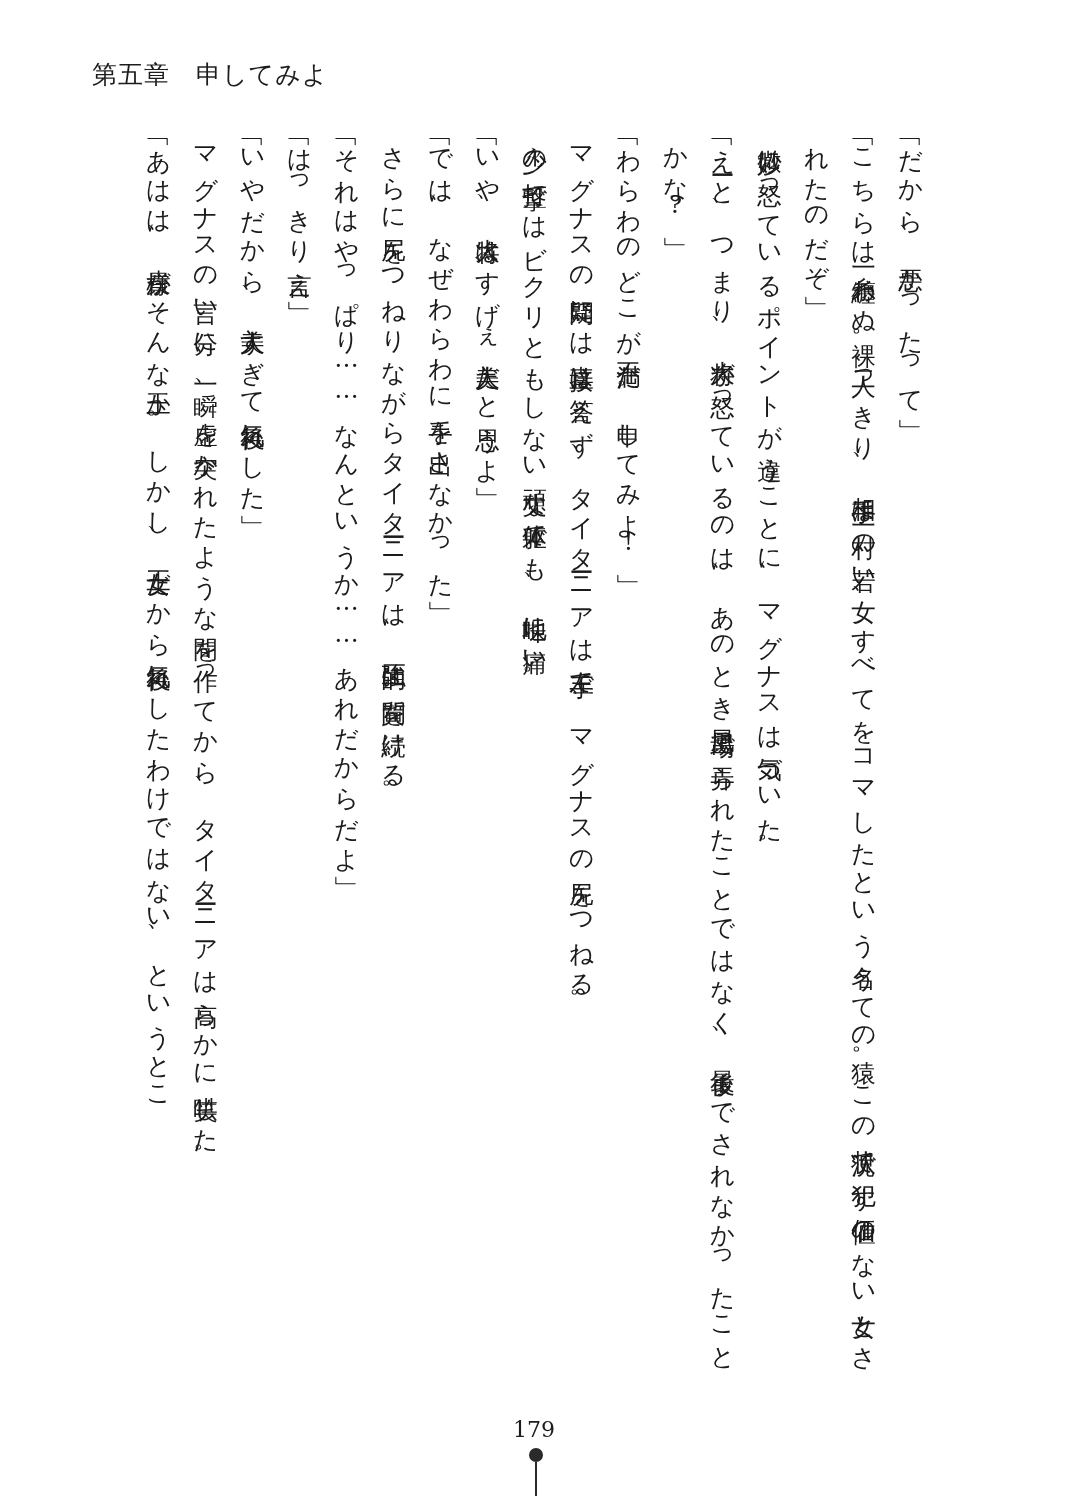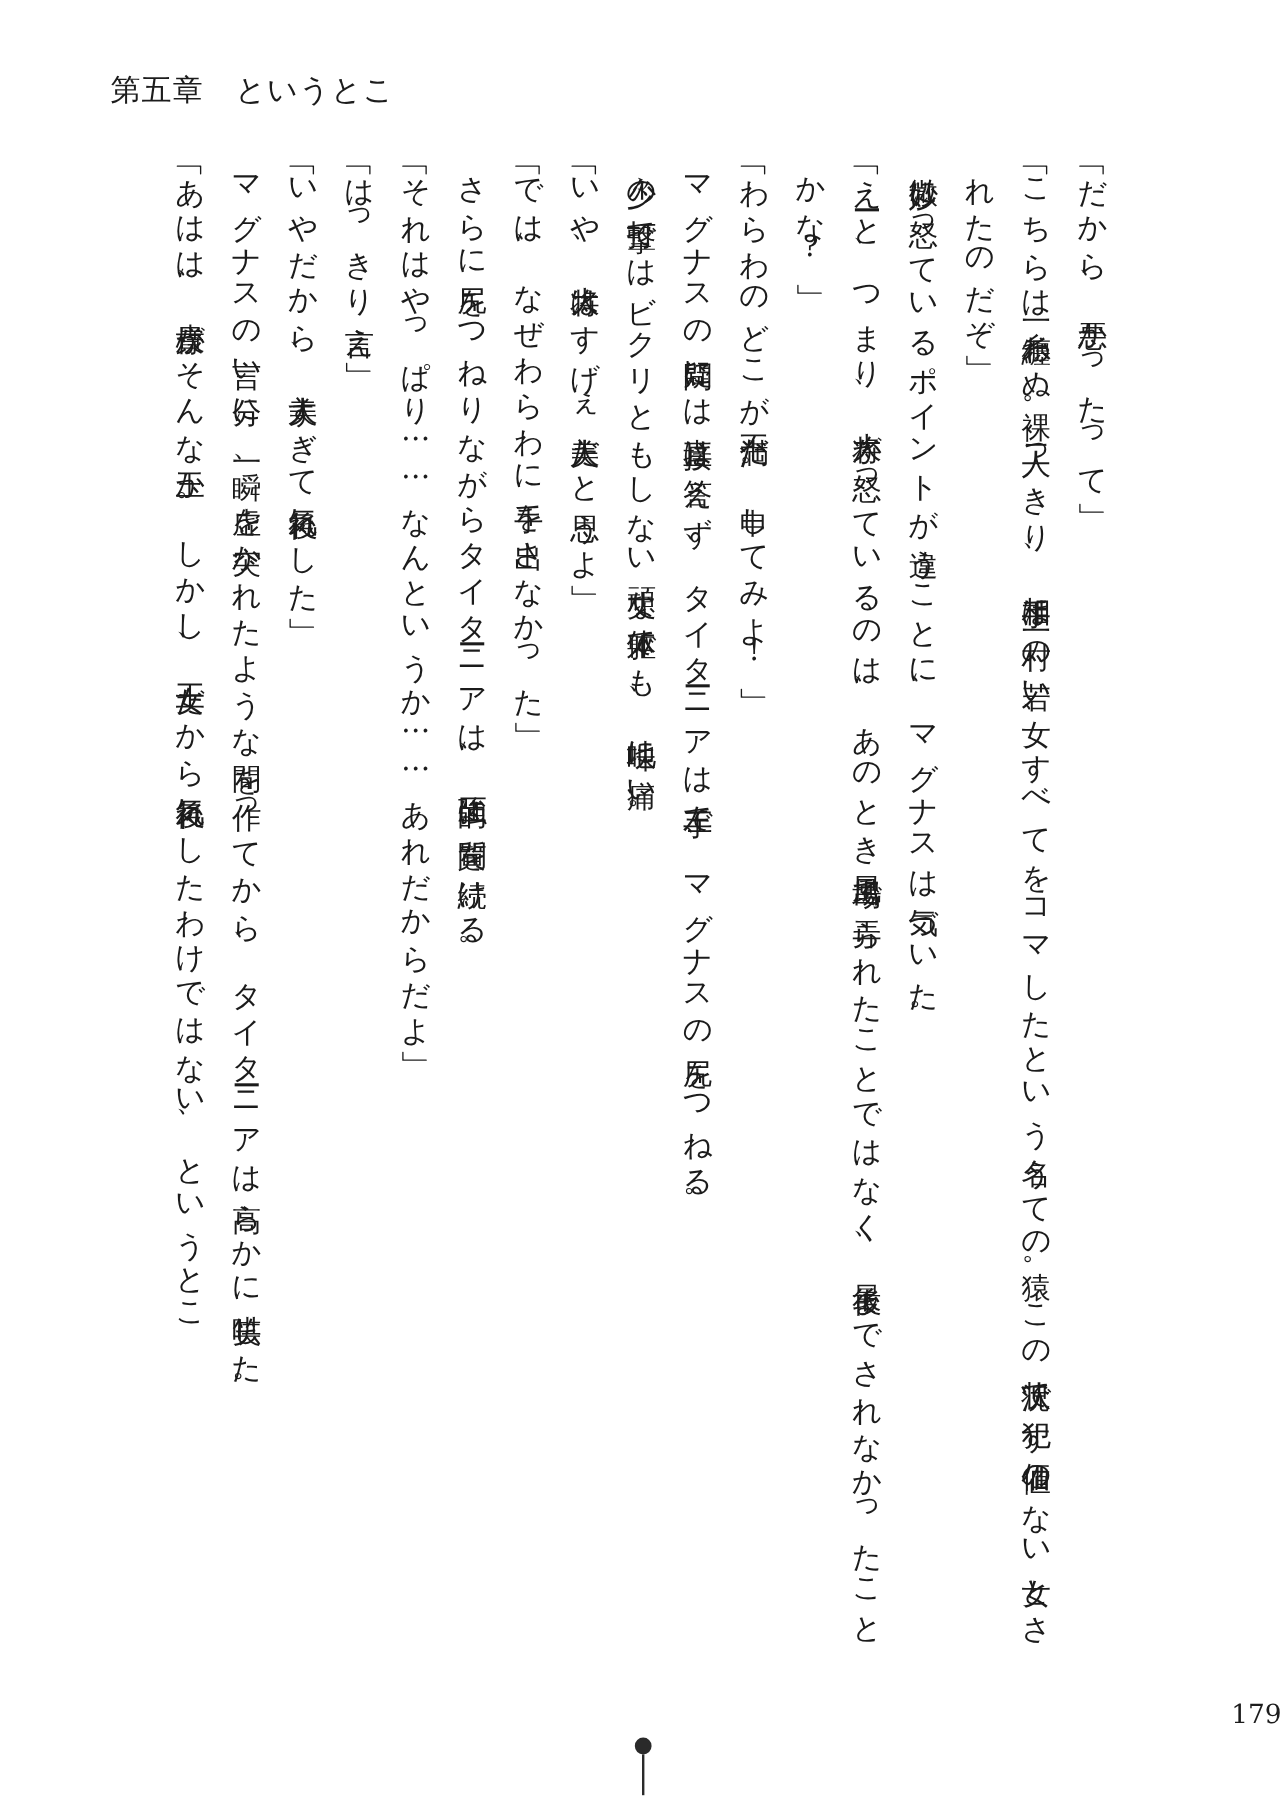--- a/index.html
+++ b/index.html
@@ -42,21 +42,21 @@
   .body-text p {
     margin: 0;
     padding: 0;
     text-indent: 0;
   }
   .page-number {
     position: absolute;
     bottom: 58px;
     left: 0;
     width: 100%;
-    text-align: right;
+    text-align: center;
     font-size: 22px;
     color: #1c1c1c;
     font-family: "DejaVu Serif", "Liberation Serif", serif;
   }
   .footer-mark {
     position: absolute;
     bottom: 6px;
     left: 50%;
     transform: translateX(-50%);
     width: 10px;
@@ -78,21 +78,21 @@
     width: 2px;
     height: 34px;
     background: #2a2a2a;
   }
 </style>
 </head>
 <body>
 
 <div class="page">
 
-  <div class="chapter-header">第五章　というとこ</div>
+  <div class="chapter-header">第五章　申してみよ</div>
 
   <div class="body-text">
     <p>「だから、悪かったって」</p>
     <p>「こちらは一糸纏わぬ裸。二人っきり、相手は一村の若い女、すべてをコマしたという名うての猿。この状況で犯す価値のない女とされたのだぞ」</p>
     <p>微妙に怒っているポイントが違うことに、マグナスは気づいた。</p>
     <p>「えーと、つまり、大将が怒っているのは、あのとき風呂場で弄られたことではなく、最後までされなかったことかな?」</p>
     <p>「わらわのどこが不満だ。申してみよ!」</p>
     <p>マグナスの疑問には直接は答えず、タイターニアは左手で、マグナスの尻をつねる。</p>
     <p>少々の打撃ではビクリともしない頑丈な体躯でも、地味に痛い。</p>
     <p>「いや、大将はすげぇ美人だと思うよ」</p>

